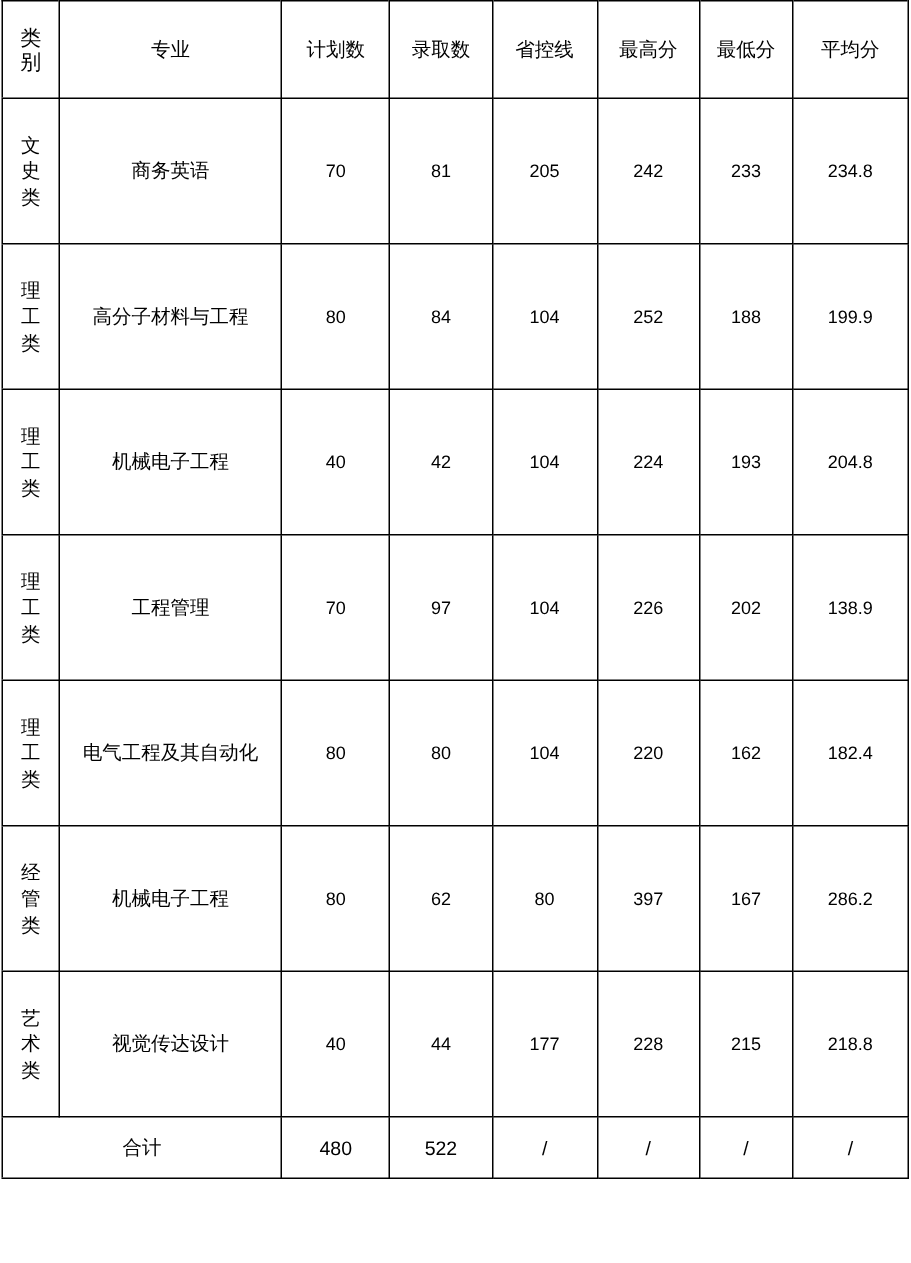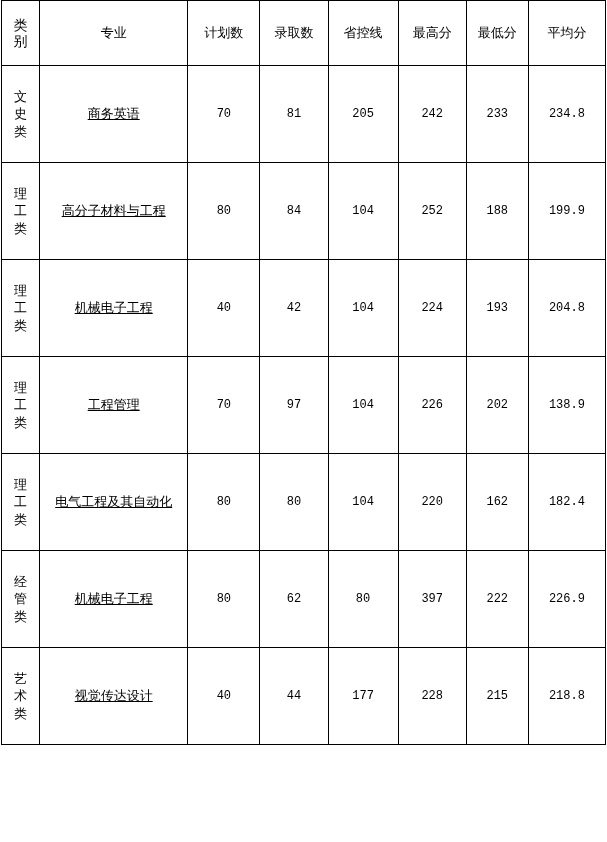--- a/index.html
+++ b/index.html
@@ -60,25 +60,23 @@
   tbody tr.data-row td {
     height: 96px;
   }
   tbody td.category {
     font-size: 13px;
     line-height: 1.35;
     padding: 0 6px;
   }
   tbody td.major {
     font-size: 13px;
-    text-decoration: underline;
   }
   tbody td.num {
     font-size: 12px;
-    font-family: Liberation Mono, monospace;
   }
   tbody tr.total-row td {
     height: 40px;
     font-size: 13px;
   }
   tbody tr.total-row td.total-label {
     font-size: 13px;
   }
   .vertical-stack {
     display: block;
@@ -189,32 +187,41 @@
         <td class="category">
             <span class="vertical-stack">经</span>
             <span class="vertical-stack">管</span>
             <span class="vertical-stack">类</span>
           </td>
         <td class="major">机械电子工程</td>
         <td class="num">80</td>
         <td class="num">62</td>
         <td class="num">80</td>
         <td class="num">397</td>
-        <td class="num">222</td>
-        <td class="num">226.9</td>
+        <td class="num">167</td>
+        <td class="num">286.2</td>
       </tr>
       <tr class="data-row">
         <td class="category">
             <span class="vertical-stack">艺</span>
             <span class="vertical-stack">术</span>
             <span class="vertical-stack">类</span>
           </td>
         <td class="major">视觉传达设计</td>
         <td class="num">40</td>
         <td class="num">44</td>
         <td class="num">177</td>
         <td class="num">228</td>
         <td class="num">215</td>
         <td class="num">218.8</td>
       </tr>
+      <tr class="total-row">
+        <td class="total-label" colspan="2">合计</td>
+        <td class="num">480</td>
+        <td class="num">522</td>
+        <td class="num">/</td>
+        <td class="num">/</td>
+        <td class="num">/</td>
+        <td class="num">/</td>
+      </tr>
     </tbody>
   </table>
 </div>
 
 </body></html>

